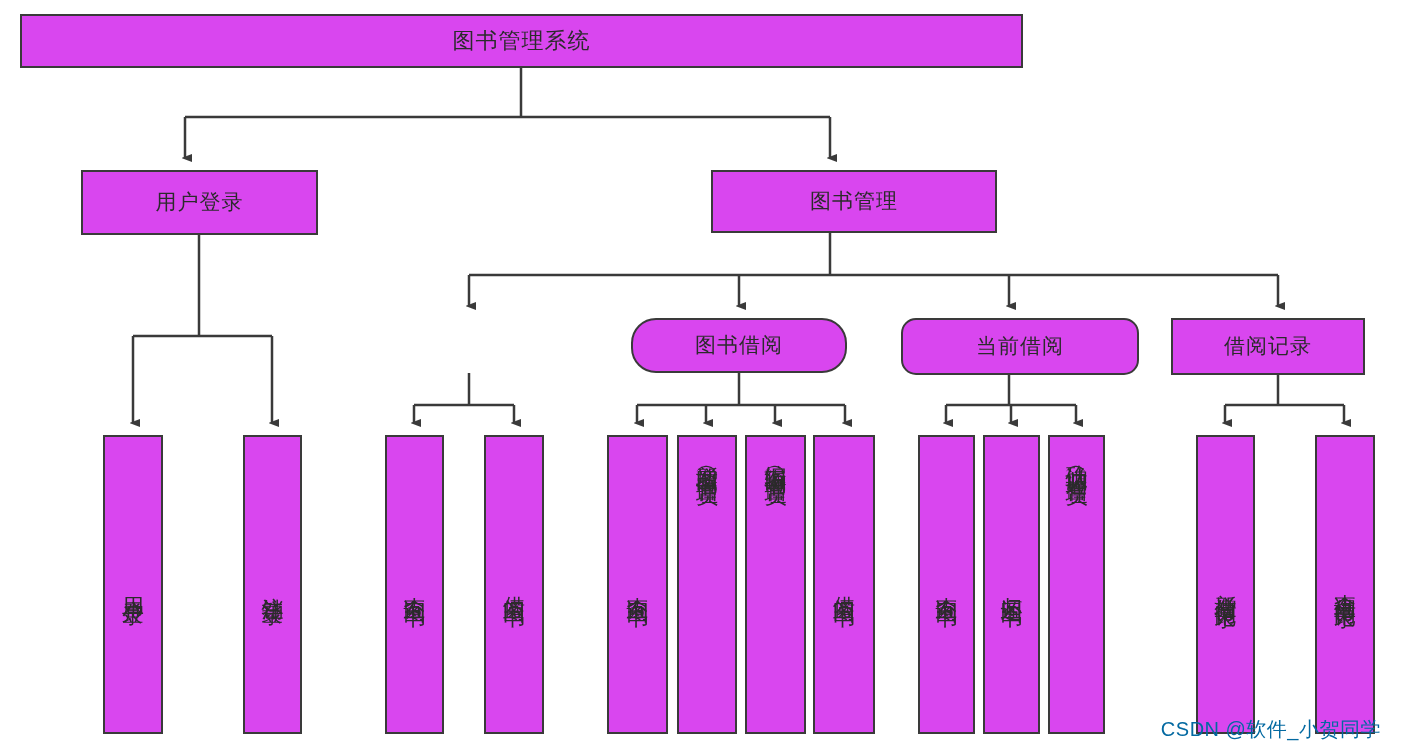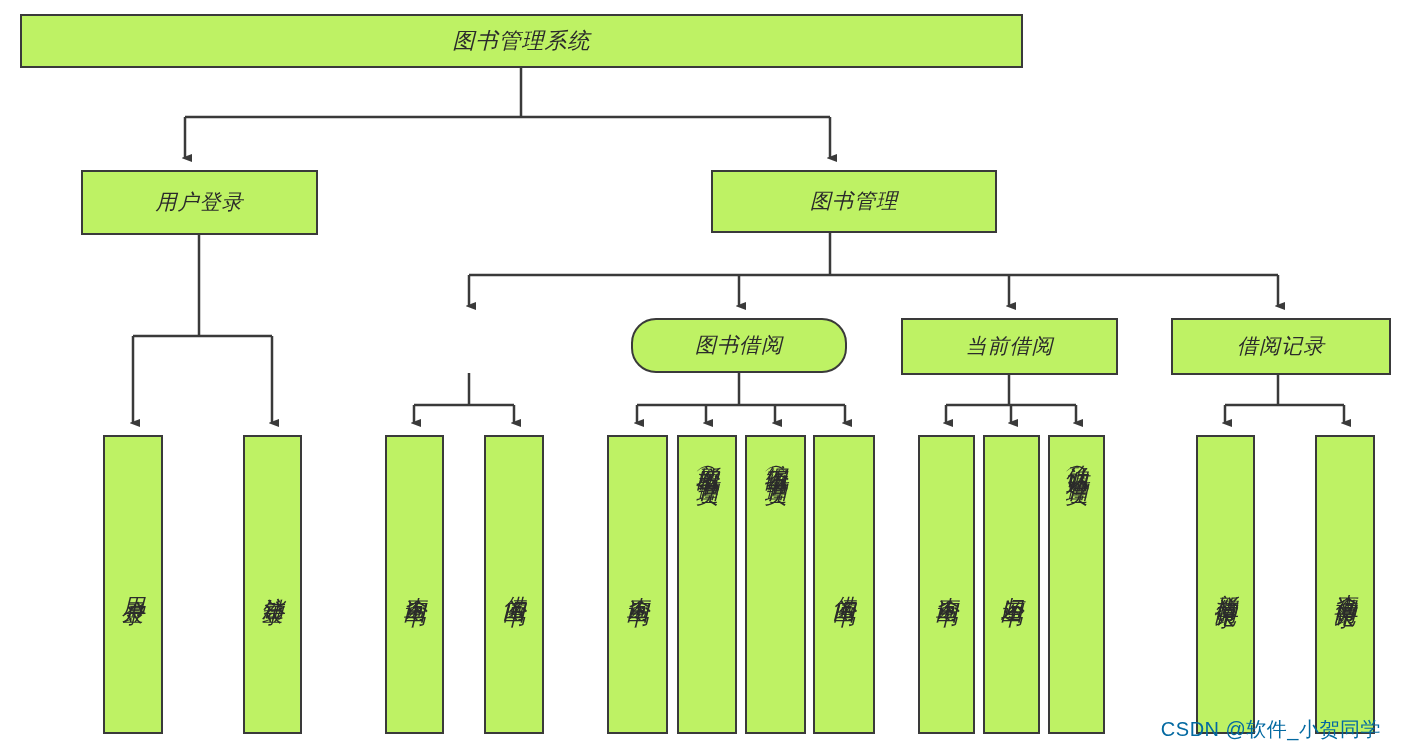--- a/index.html
+++ b/index.html
@@ -9,27 +9,26 @@
     font-family:"Liberation Sans","DejaVu Sans",sans-serif;
     overflow:hidden;
     position:relative;
   }
   #canvas{position:absolute;left:0;top:0;width:1405px;height:747px;}
   svg.edges{position:absolute;left:0;top:0;width:1405px;height:747px;pointer-events:none;}
 
   .node{
     position:absolute;
     box-sizing:border-box;
-    background:#bef264;
+    background:#d946ef;
     border:2.5px solid #3a3a3a;
     display:flex;
     align-items:center;
     justify-content:center;
     color:#2b2b2b;
-    font-style:italic;
   }
   .node .lbl{
     display:block;
     text-align:center;
     letter-spacing:1px;
     line-height:1.15;
     white-space:nowrap;
   }
   .node.horiz .lbl{font-size:21px;}
   .node.root .lbl{font-size:22px;}
@@ -117,24 +116,24 @@
   <div class="node horiz" style="left:81px;top:170px;width:237px;height:65px;">
     <span class="lbl">用户登录</span>
   </div>
   <div class="node horiz" style="left:711px;top:170px;width:286px;height:63px;">
     <span class="lbl">图书管理</span>
   </div>
 
   <div class="node horiz" style="left:631px;top:318px;width:216px;height:55px;border-radius:25px;">
     <span class="lbl">图书借阅</span>
   </div>
-  <div class="node horiz" style="left:901px;top:318px;width:217px;height:57px;">
+  <div class="node horiz" style="left:901px;top:318px;width:238px;height:57px;border-radius:15px;">
     <span class="lbl">当前借阅</span>
   </div>
-  <div class="node horiz" style="left:1171px;top:318px;width:220px;height:57px;">
+  <div class="node horiz" style="left:1171px;top:318px;width:194px;height:57px;">
     <span class="lbl">借阅记录</span>
   </div>
 
   <div class="node vert mid" style="left:103px;top:435px;width:60px;height:299px;">
     <span class="lbl">用户登录</span>
   </div>
   <div class="node vert mid" style="left:243px;top:435px;width:59px;height:299px;">
     <span class="lbl">注销登录</span>
   </div>
 

